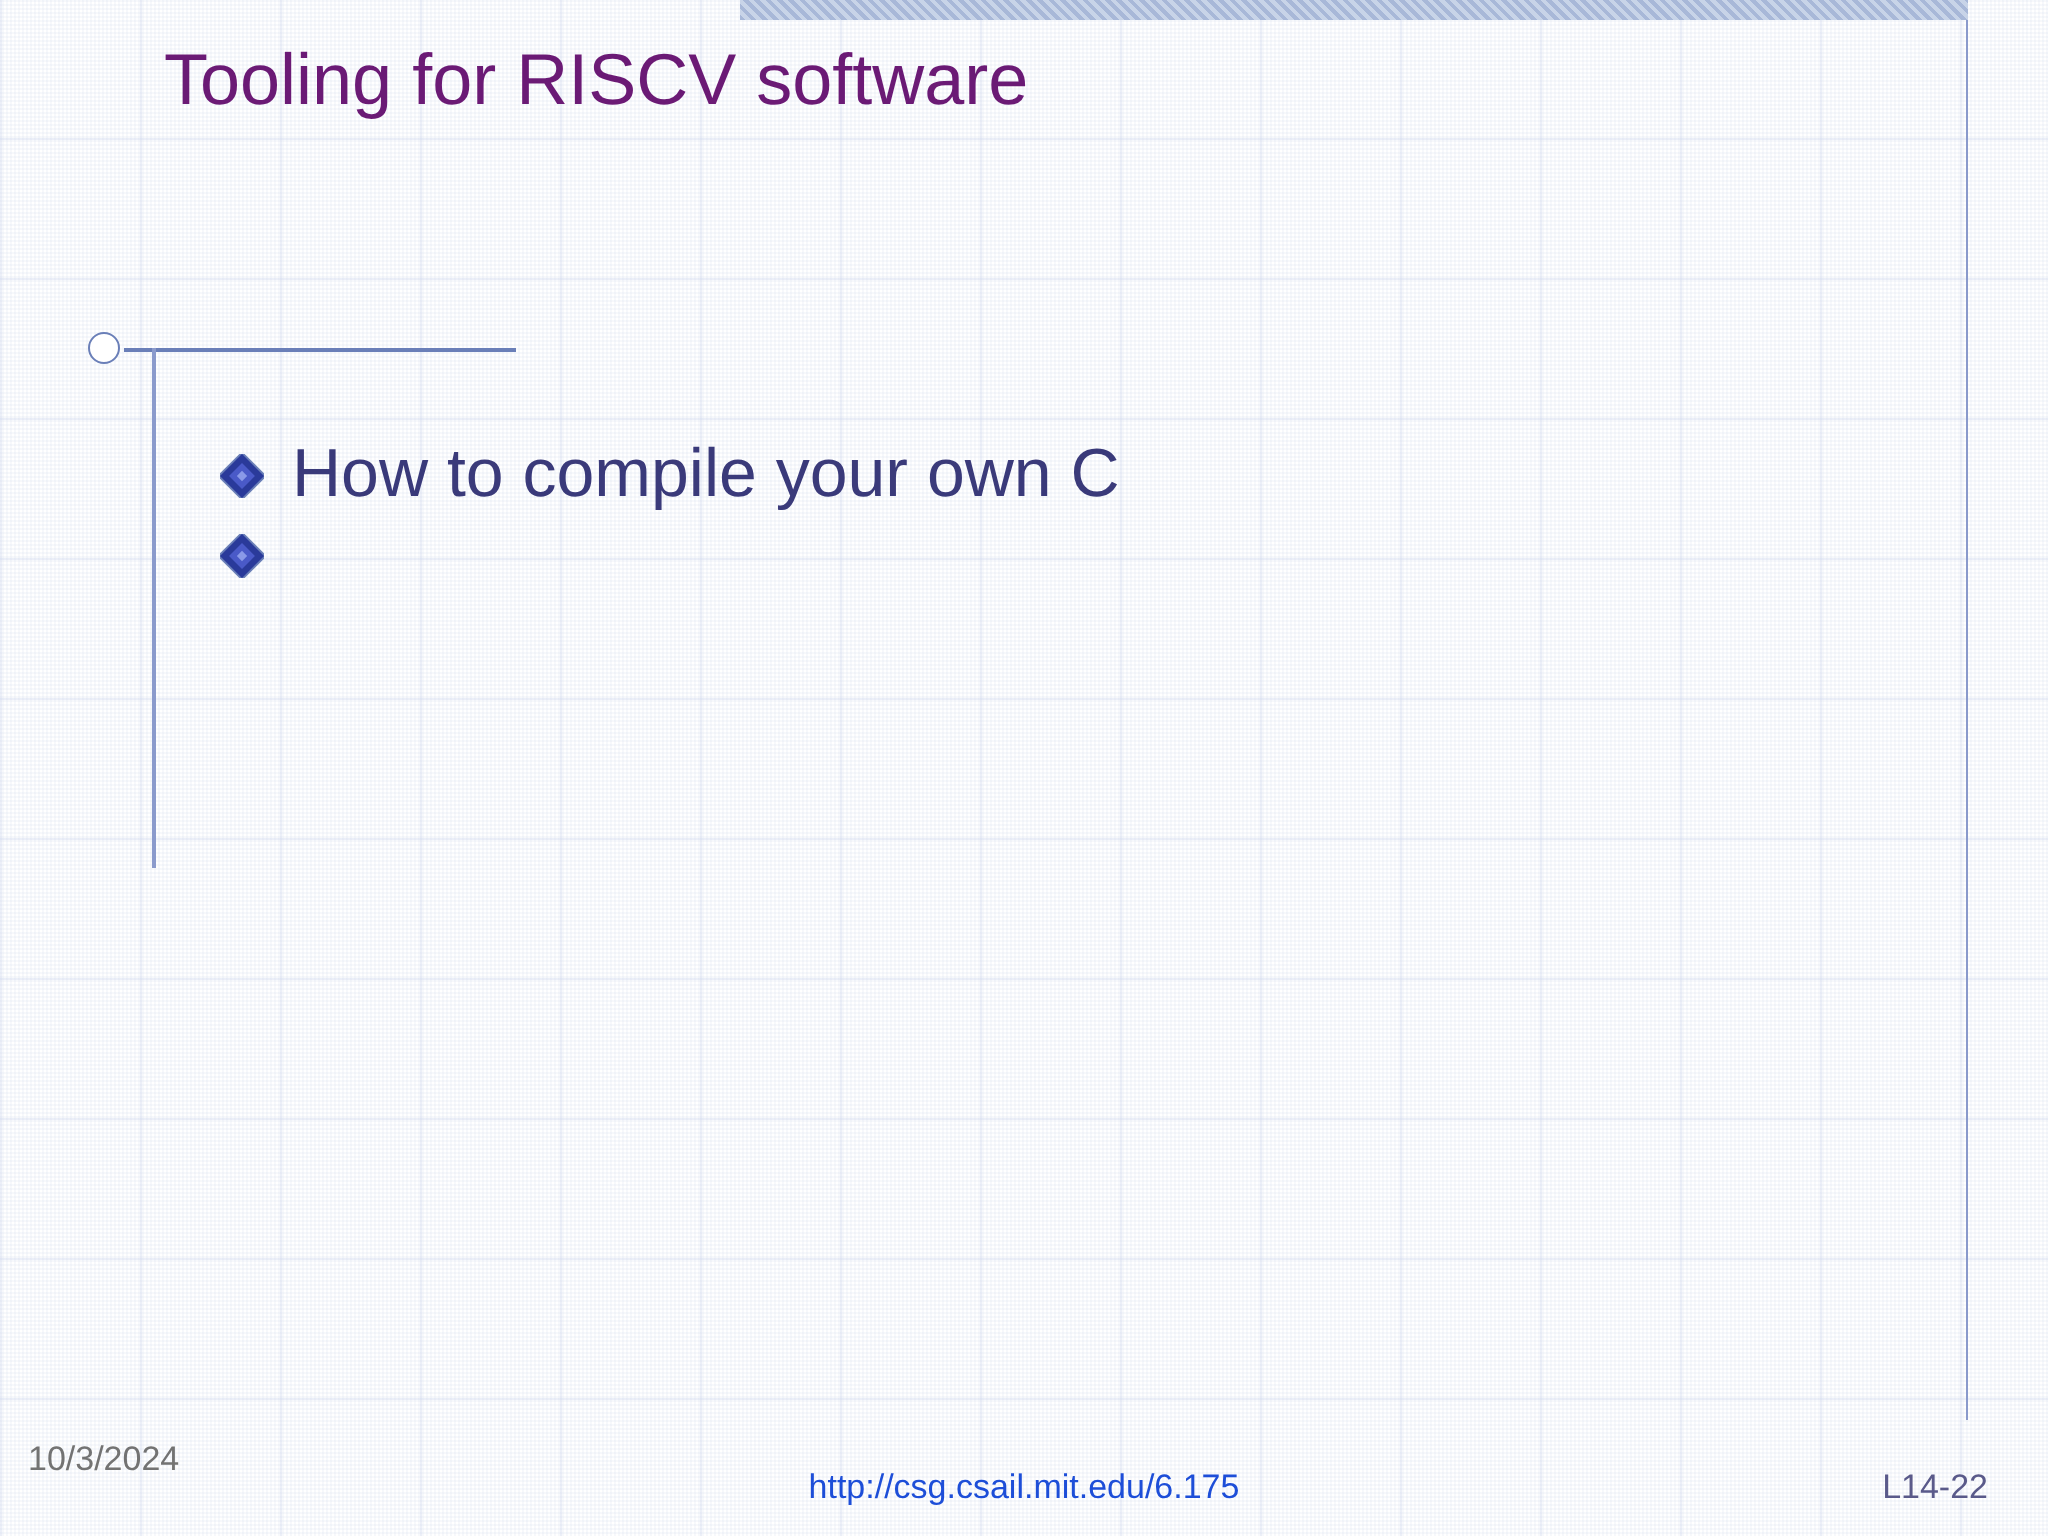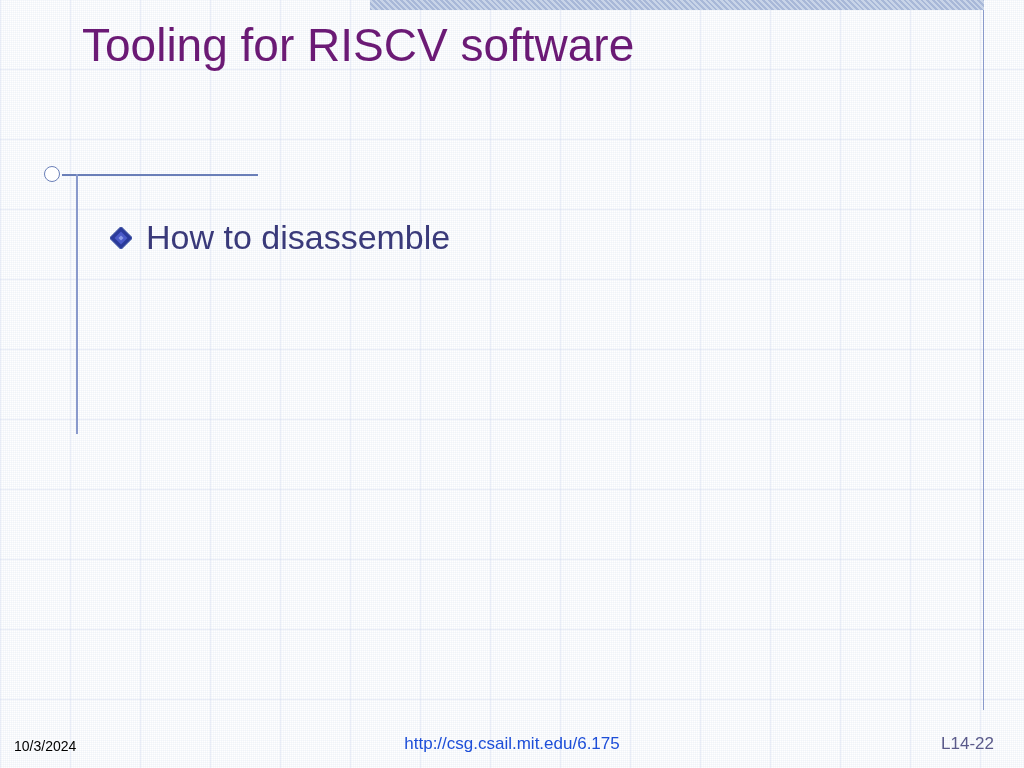--- a/index.html
+++ b/index.html
@@ -33,21 +33,21 @@
       top: 0;
       left: 370px;
       right: 40px;
       height: 10px;
       background: repeating-linear-gradient(45deg, #a8b8d8, #a8b8d8 2px, #c8d4e8 2px, #c8d4e8 4px);
     }
     .title {
       position: absolute;
       top: 18px;
       left: 82px;
-      font-size: 46px;
+      font-size: 36px;
       color: #6b1a75;
       line-height: 1.2;
       font-weight: normal;
     }
     .divider-wrap {
       position: absolute;
       top: 164px;
       left: 44px;
       width: 200px;
       height: 20px;
@@ -102,24 +102,24 @@
       margin-right: 14px;
       flex-shrink: 0;
     }
     .bullet-text {
       font-size: 34px;
       color: #3a3a7a;
       font-weight: normal;
     }
     .footer-date {
       position: absolute;
-      bottom: 14px;
+      bottom: 28px;
       left: 14px;
-      font-size: 14px;
-      color: #000000;
+      font-size: 17px;
+      color: #737373;
     }
     .footer-url {
       position: absolute;
       bottom: 14px;
       left: 50%;
       transform: translateX(-50%);
       font-size: 17px;
       color: #1d4ed8;
     }
     .footer-page {
@@ -145,19 +145,26 @@
 </div>
 <div class="vertical-line-left"></div>
 
 <div class="content">
   <div class="bullet-item">
     <svg class="bullet-icon" viewBox="0 0 24 24">
       <rect x="3" y="3" width="18" height="18" transform="rotate(45 12 12)" fill="#2a3a9a" stroke="#6a7fb8" stroke-width="1"></rect>
       <rect x="7" y="7" width="10" height="10" transform="rotate(45 12 12)" fill="#4a5ac8"></rect>
       <rect x="10" y="10" width="4" height="4" transform="rotate(45 12 12)" fill="#8a9ae8"></rect>
     </svg>
-    <span class="bullet-text">How to disassemble</span>
+    <span class="bullet-text">How to compile your own C</span>
+  </div>
+  <div class="bullet-item">
+    <svg class="bullet-icon" viewBox="0 0 24 24">
+      <rect x="3" y="3" width="18" height="18" transform="rotate(45 12 12)" fill="#2a3a9a" stroke="#6a7fb8" stroke-width="1"></rect>
+      <rect x="7" y="7" width="10" height="10" transform="rotate(45 12 12)" fill="#4a5ac8"></rect>
+      <rect x="10" y="10" width="4" height="4" transform="rotate(45 12 12)" fill="#8a9ae8"></rect>
+    </svg>
   </div>
 </div>
 
 <div class="footer-date">10/3/2024</div>
 <div class="footer-url">http://csg.csail.mit.edu/6.175</div>
 <div class="footer-page">L14-22</div>
 
 </body></html>

